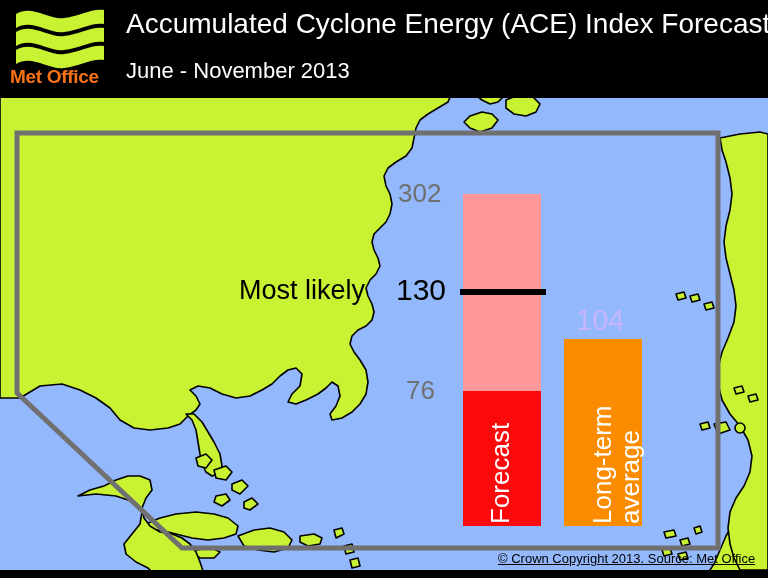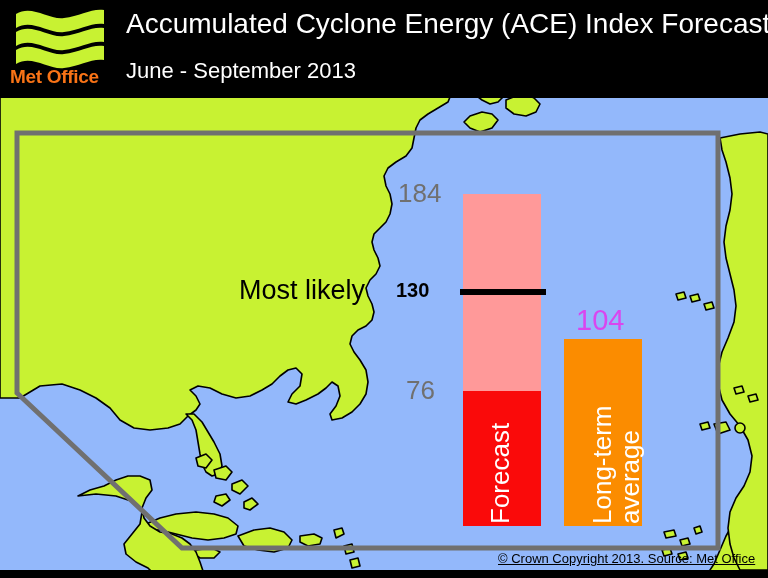--- a/index.html
+++ b/index.html
@@ -31,25 +31,25 @@
   #bar-forecast-upper{left:463px;top:194px;width:78px;height:197px;background:#ff9999;}
   #bar-forecast-lower{left:463px;top:391px;width:78px;height:135px;background:#fa0a0a;}
   #bar-average{left:564px;top:339px;width:78px;height:187px;background:#fb8c00;}
 
   #median-line{position:absolute;left:460px;top:289px;width:86px;height:6px;background:#000;}
 
   .val{position:absolute;color:#707070;font-size:26px;line-height:26px;white-space:nowrap;}
   #val-upper{left:398px;top:180px;}
   #val-lower{left:406px;top:377px;}
 
-  #val-median{position:absolute;left:396px;top:275px;color:#000;font-size:20px;
-              line-height:30px;white-space:nowrap;font-weight:bold;}
+  #val-median{position:absolute;left:396px;top:275px;color:#000;font-size:30px;
+              line-height:30px;white-space:nowrap;font-weight:normal;}
   #label-most-likely{position:absolute;left:239px;top:276px;color:#000;font-size:27px;
                      line-height:28px;white-space:nowrap;}
-  #val-average{position:absolute;left:576px;top:306px;color:#d946ef;font-size:29px;
+  #val-average{position:absolute;left:576px;top:306px;color:#c4b5fd;font-size:29px;
                line-height:29px;white-space:nowrap;}
 
   .vlabel{position:absolute;color:#fff;font-size:26px;line-height:28px;
           writing-mode:vertical-rl;transform:rotate(180deg);white-space:nowrap;
           text-align:left;}
   #vlabel-forecast{left:486px;top:418px;height:106px;}
   #vlabel-average{left:588px;top:382px;height:142px;width:56px;white-space:normal;}
 
   #copyright{position:absolute;left:498px;top:551px;color:#000;font-size:13px;
              line-height:15px;white-space:nowrap;z-index:36;text-decoration:underline;}
@@ -169,21 +169,21 @@
   <div id="bottombar"></div>
 
   <div id="chart">
 
     <div class="bar" id="bar-forecast-upper"></div>
     <div class="bar" id="bar-forecast-lower"></div>
     <div class="bar" id="bar-average"></div>
 
     <div id="median-line"></div>
 
-    <div class="val" id="val-upper">184</div>
+    <div class="val" id="val-upper">302</div>
     <div class="val" id="val-lower">76</div>
 
     <div id="label-most-likely">Most likely</div>
     <div id="val-median">130</div>
 
     <div id="val-average">104</div>
 
     <div class="vlabel" id="vlabel-forecast">Forecast</div>
     <div class="vlabel" id="vlabel-average">Long-term
 average</div>
@@ -199,16 +199,16 @@
                    C84,16 72,24 56,26 C40,28 24,12 8,22 Z"></path>
           <path d="M8,26 C24,16 40,32 56,30 C72,28 84,20 96,22 L96,36
                    C84,34 72,42 56,44 C40,46 24,30 8,40 Z"></path>
           <path d="M8,44 C24,34 40,50 56,48 C72,46 84,38 96,40 L96,54
                    C84,52 72,60 56,62 C40,64 24,48 8,58 Z"></path>
         </g>
       </svg>
     </div>
     <div id="logo-text">Met Office</div>
     <div id="title-main">Accumulated Cyclone Energy (ACE) Index Forecast</div>
-    <div id="title-sub">June - September 2013</div>
+    <div id="title-sub">June - November 2013</div>
   </div>
 
 </div>
 
 </body></html>

